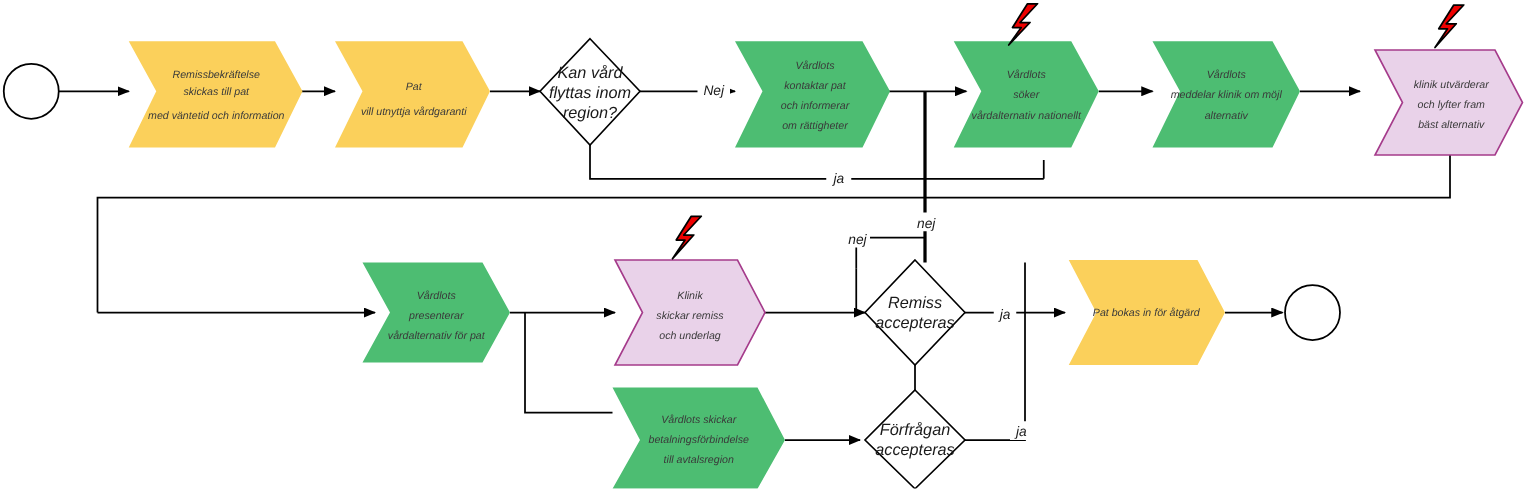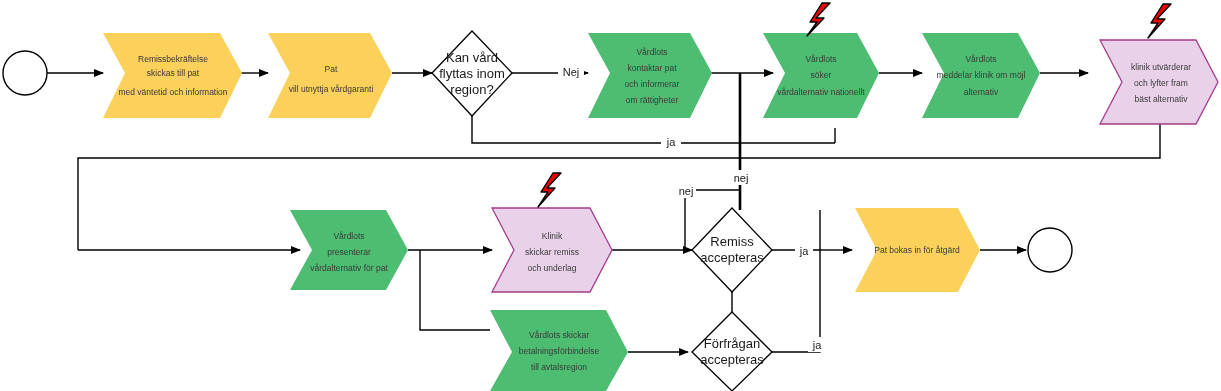--- a/index.html
+++ b/index.html
@@ -2,20 +2,21 @@
 <html><head>
 <meta charset="utf-8">
 <style>
   html,body{margin:0;padding:0;background:#ffffff;}
   #stage{
     position:relative;
     width:1221px;height:391px;
     background:#ffffff;
     font-family:"Liberation Sans", sans-serif;
     overflow:hidden;
+    font-style:italic;
   }
   svg#flow{position:absolute;left:0;top:0;width:1221px;height:391px;}
   .nodetext{font-family:"Liberation Sans", sans-serif;fill:#3a3a3a;}
   .edgelabel{font-family:"Liberation Sans", sans-serif;fill:#1a1a1a;font-size:11px;}
   .diamondtext{font-family:"Liberation Sans", sans-serif;fill:#1a1a1a;font-size:13px;}
 </style>
 </head>
 <body>
 
 <div id="stage">

